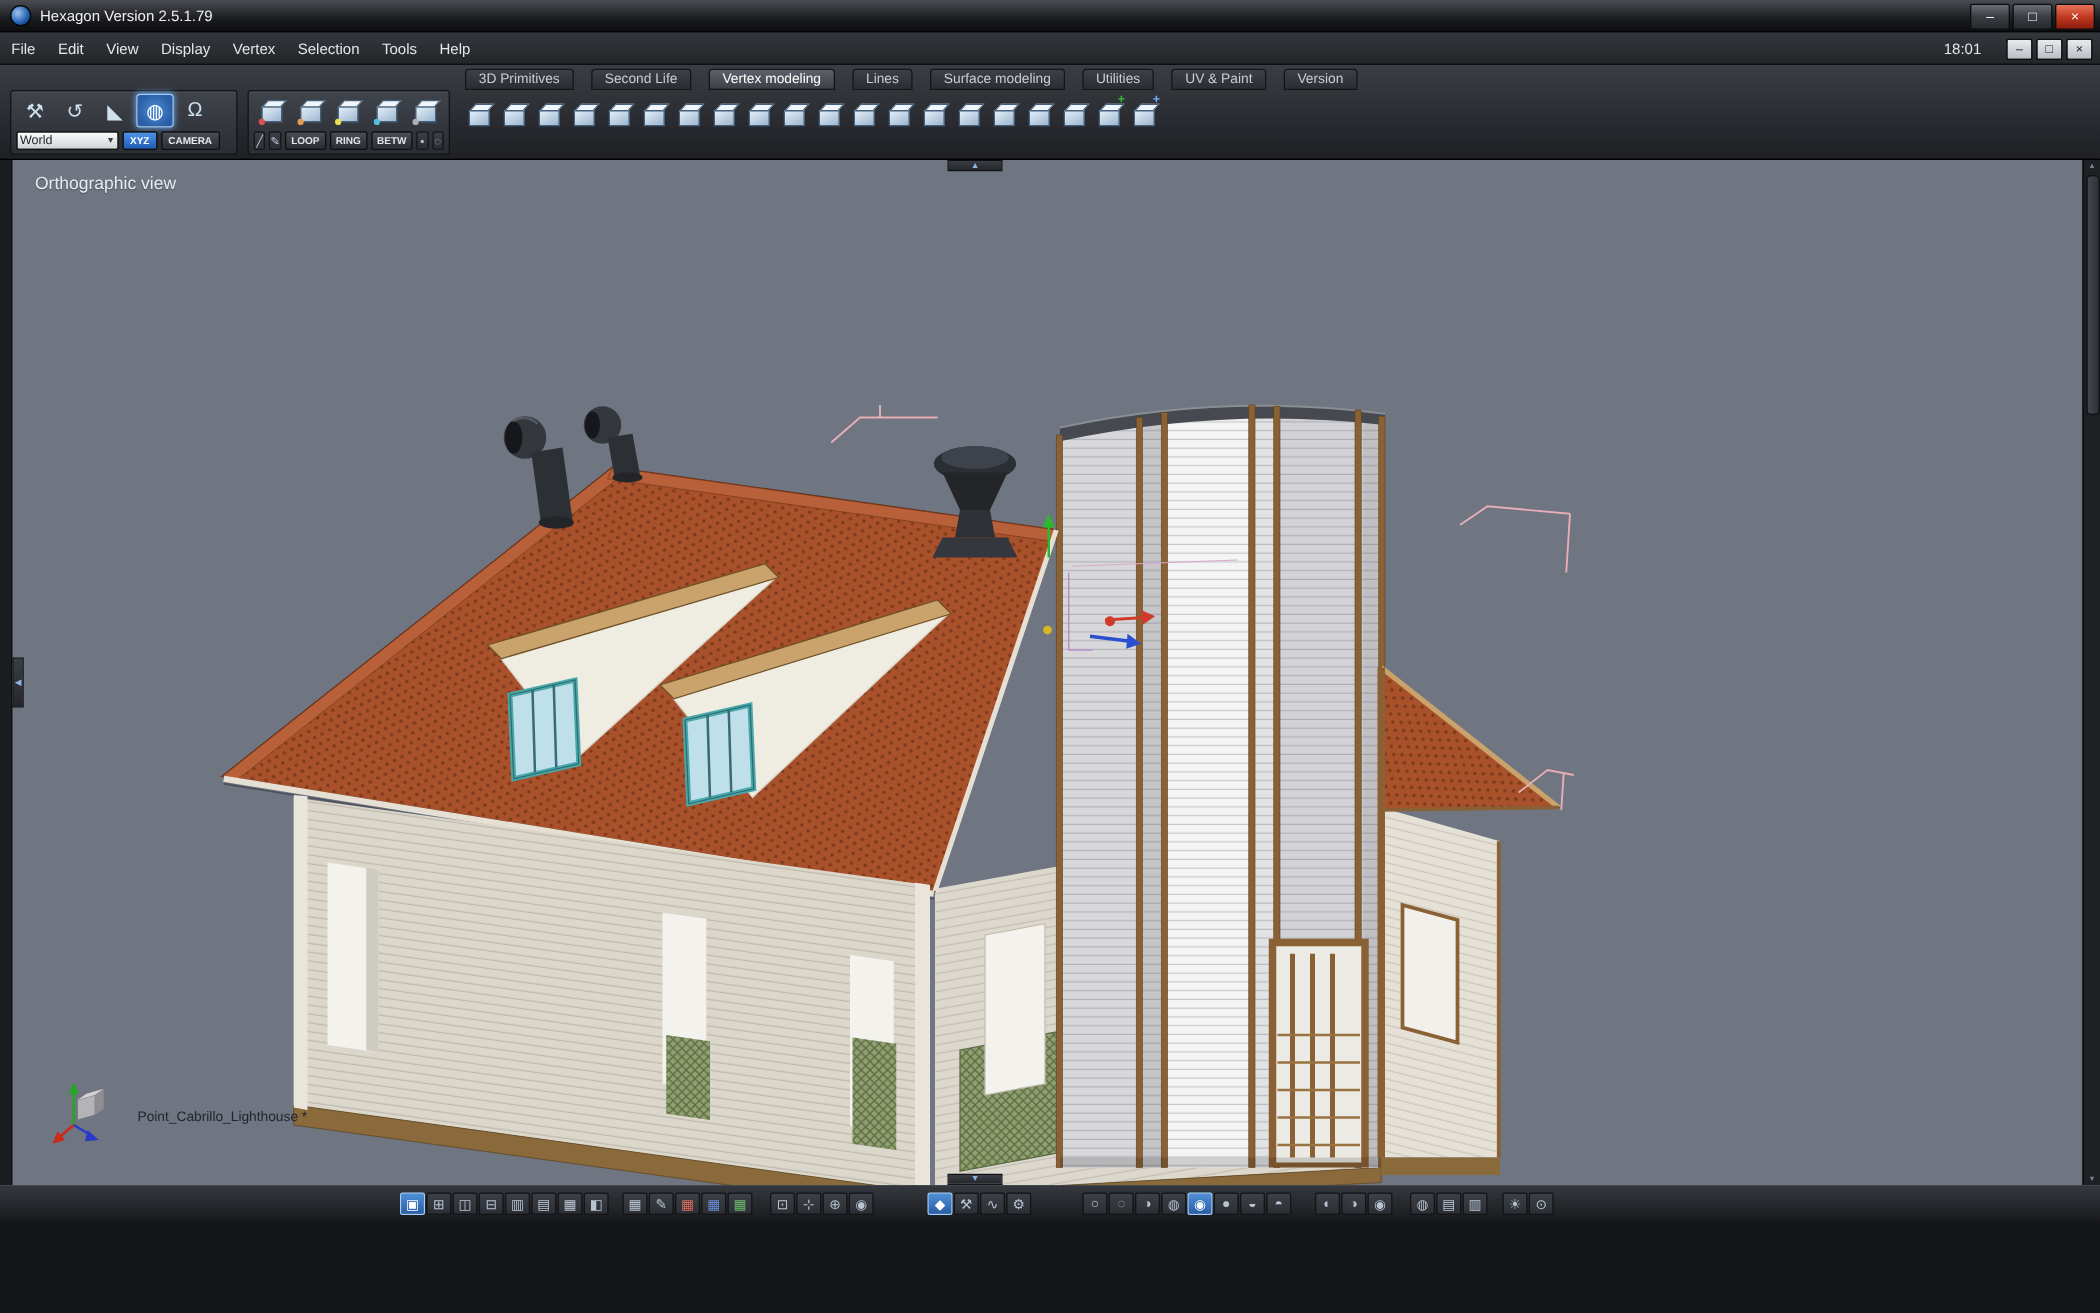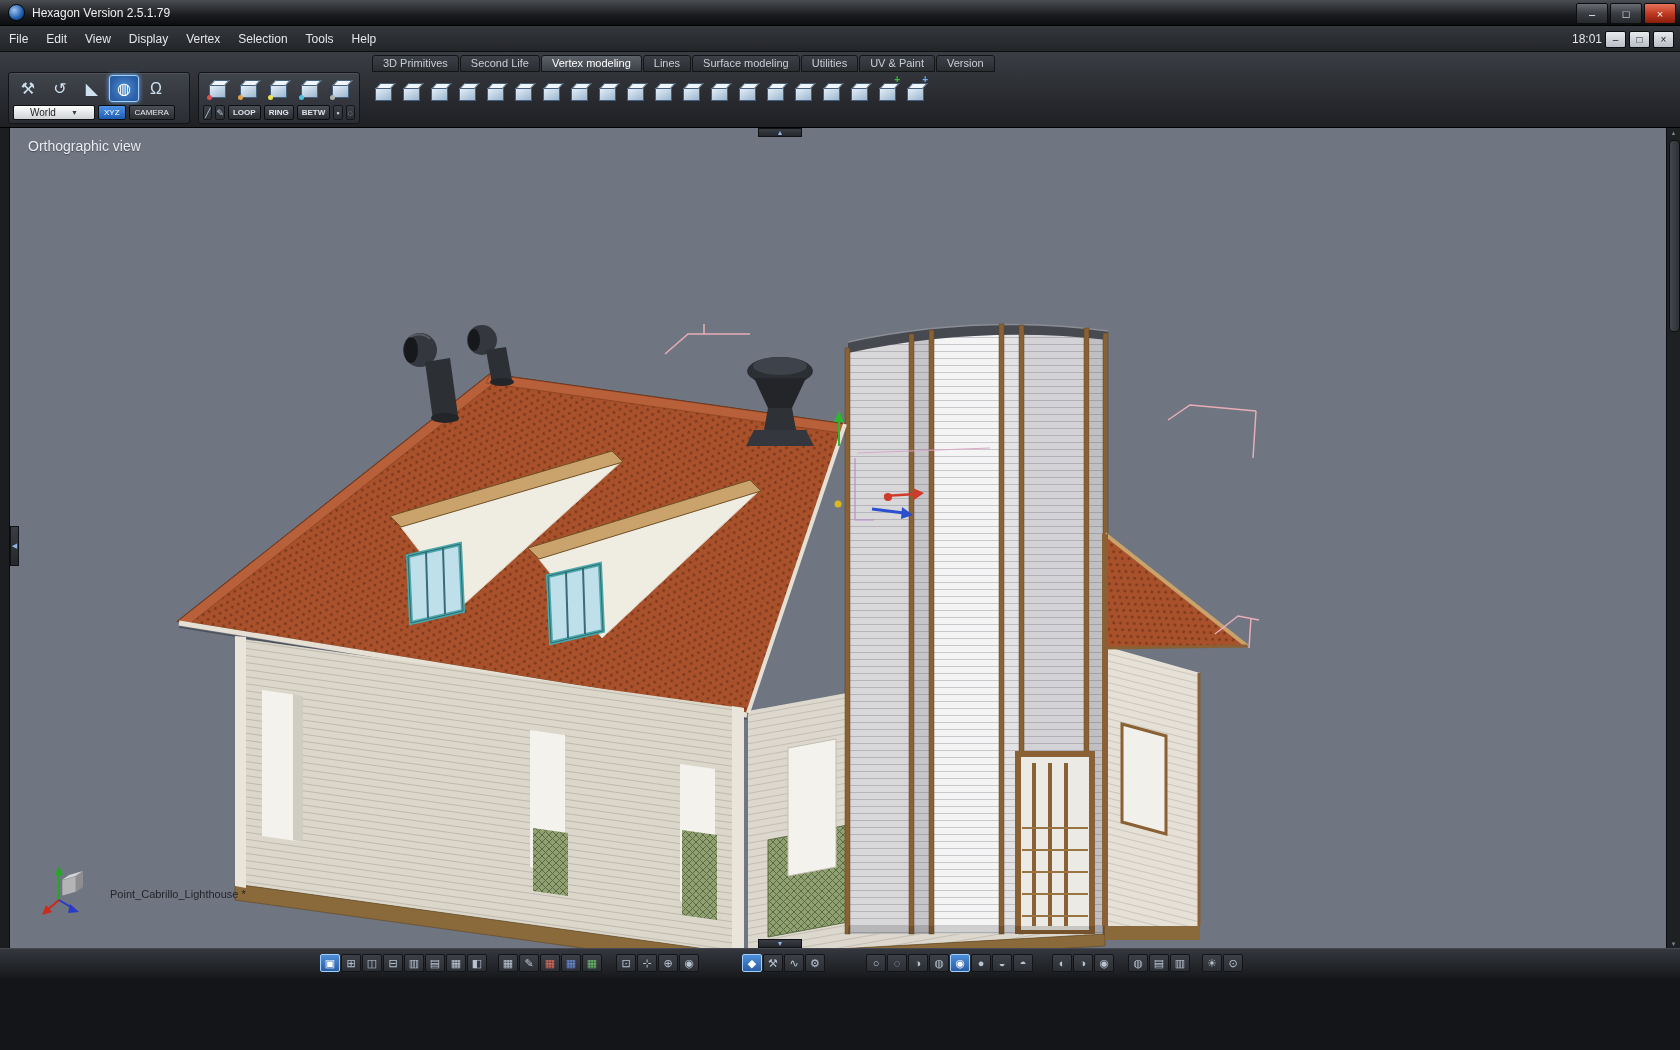--- a/index.html
+++ b/index.html
@@ -9,38 +9,38 @@
   .titlebar{position:absolute;left:0;top:0;width:1680px;height:26px;background:linear-gradient(#4a4d52,#1b1c1f 60%,#0c0d0f);display:flex;align-items:center;color:#f0f0f0;font-size:12px;border-bottom:1px solid #000;box-sizing:border-box}
   .app-icon{width:15px;height:15px;margin:0 7px 0 8px;border-radius:50%;background:radial-gradient(circle at 35% 35%,#9fc4ef,#1f5fae 60%,#0a2d5e);border:1px solid #050608}
   .win-btns{position:absolute;right:4px;top:3px;display:flex;gap:2px}
   .win-btn{width:30px;height:19px;display:flex;align-items:center;justify-content:center;font-size:11px;color:#fff;background:linear-gradient(#6a6e74,#3a3d42 50%,#26282c);border:1px solid #0d0e10;border-radius:2px}
   .win-btn.close{background:linear-gradient(#e8735a,#c03a22 50%,#8a1c0c)}
 
   
   .menubar{position:absolute;left:0;top:26px;width:1680px;height:26px;background:linear-gradient(#34373c,#232529);border-bottom:1px solid #0e0f11;display:flex;align-items:center;color:#e3e6ea;font-size:12px;box-sizing:border-box}
   .menu-item{padding:4px 9px;cursor:default}
   .menu-right{position:absolute;right:6px;top:0;height:26px;display:flex;align-items:center;gap:3px}
-  .clock{font-size:12px;color:#e3e6ea;margin-right:0}
+  .clock{font-size:12px;color:#e3e6ea;margin-right:17px}
   .mini-btn{width:19px;height:15px;background:linear-gradient(#e8eaed,#b9bec6);border:1px solid #0c0d0f;color:#1a1c1f;font-size:10px;display:flex;align-items:center;justify-content:center;border-radius:2px}
 
   
   .toolzone{position:absolute;left:0;top:52px;width:1680px;height:76px;background:linear-gradient(#3a3d43,#26282d 70%,#1e2024);border-bottom:1px solid #000;box-sizing:border-box}
-  .tabs{position:absolute;left:372px;top:3px;display:flex;gap:1px}
+  .tabs{position:absolute;left:372px;top:3px;display:flex;gap:14px}
   .tab{font-size:11px;color:#c9cdd4;background:linear-gradient(#3d4147,#2a2d32);border:1px solid #131517;border-radius:3px 3px 0 0;padding:1px 10px 2px;white-space:nowrap}
   .tab.active{background:linear-gradient(#5d626a,#3c4046);color:#ffffff}
   .panel{position:absolute;top:20px;height:52px;background:linear-gradient(#40444b,#2a2d32);border:1px solid #121417;border-radius:3px;box-shadow:inset 0 1px 0 rgba(255,255,255,.08);box-sizing:border-box}
   #panel-select{left:8px;width:182px}
   #panel-modes{left:198px;width:162px}
   .tool-row{display:flex;gap:2px;padding:2px 4px;align-items:center}
   .tool{width:30px;height:27px;display:flex;align-items:center;justify-content:center;border-radius:3px;color:#cfe0ef;font-size:16px}
   .tool.active{background:radial-gradient(circle,#4f8fd6 0%,#2a5ea6 75%);box-shadow:0 0 5px #6fb0ff;border:1px solid #9fd0ff;color:#fff;box-sizing:border-box}
   .sub-row{display:flex;gap:3px;padding:0 4px;align-items:center;height:17px}
-  .dropdown{width:82px;height:15px;background:linear-gradient(#fdfdfd,#cfd2d6);border:1px solid #0f1113;color:#1c1e22;font-size:10px;display:flex;align-items:center;justify-content:space-between;padding:0 16px;border-radius:2px;box-sizing:border-box}
+  .dropdown{width:82px;height:15px;background:linear-gradient(#fdfdfd,#cfd2d6);border:1px solid #0f1113;color:#1c1e22;font-size:10px;display:flex;align-items:center;justify-content:space-between;padding:0 2px;border-radius:2px;box-sizing:border-box}
   .dd-arrow{font-size:7px;color:#3a3d42}
-  .chip{height:13px;font-size:8px;font-weight:normal;display:flex;align-items:center;padding:0 5px;border-radius:2px;border:1px solid #0d0e10}
+  .chip{height:13px;font-size:8px;font-weight:bold;display:flex;align-items:center;padding:0 5px;border-radius:2px;border:1px solid #0d0e10}
   .chip.xyz{background:linear-gradient(#4f94e8,#1d5cb4);color:#fff}
   .chip.cam{background:linear-gradient(#4a4e55,#2b2e33);color:#e8eaee}
   .chip.mode{background:linear-gradient(#4a4e55,#2a2d32);color:#dfe3e8;font-weight:bold;font-size:8px;padding:0 4px}
   .mini-ico{width:14px;height:13px;display:flex;align-items:center;justify-content:center;color:#bcc8d6;font-size:9px;background:linear-gradient(#3c4046,#2b2e33);border:1px solid #14161a;border-radius:2px}
   .cube{position:relative;width:15px;height:11px;background:linear-gradient(150deg,#e4eef8,#9cb6cf);border:1px solid #44607c;margin-top:5px}
   .cube::before{content:"";position:absolute;left:2px;top:-6px;width:13px;height:4px;background:#f0f6fb;border:1px solid #44607c;transform:skewX(-42deg)}
   .cube .dot{position:absolute;width:5px;height:5px;border-radius:50%;left:-3px;bottom:-3px}
   .vtools{position:absolute;left:370px;top:24px;display:flex;gap:2px}
   .vtool{position:relative;width:26px;height:32px;display:flex;align-items:center;justify-content:center;border-radius:2px}
   .badge{position:absolute;font-size:10px;font-weight:bold;right:0;top:-2px}

